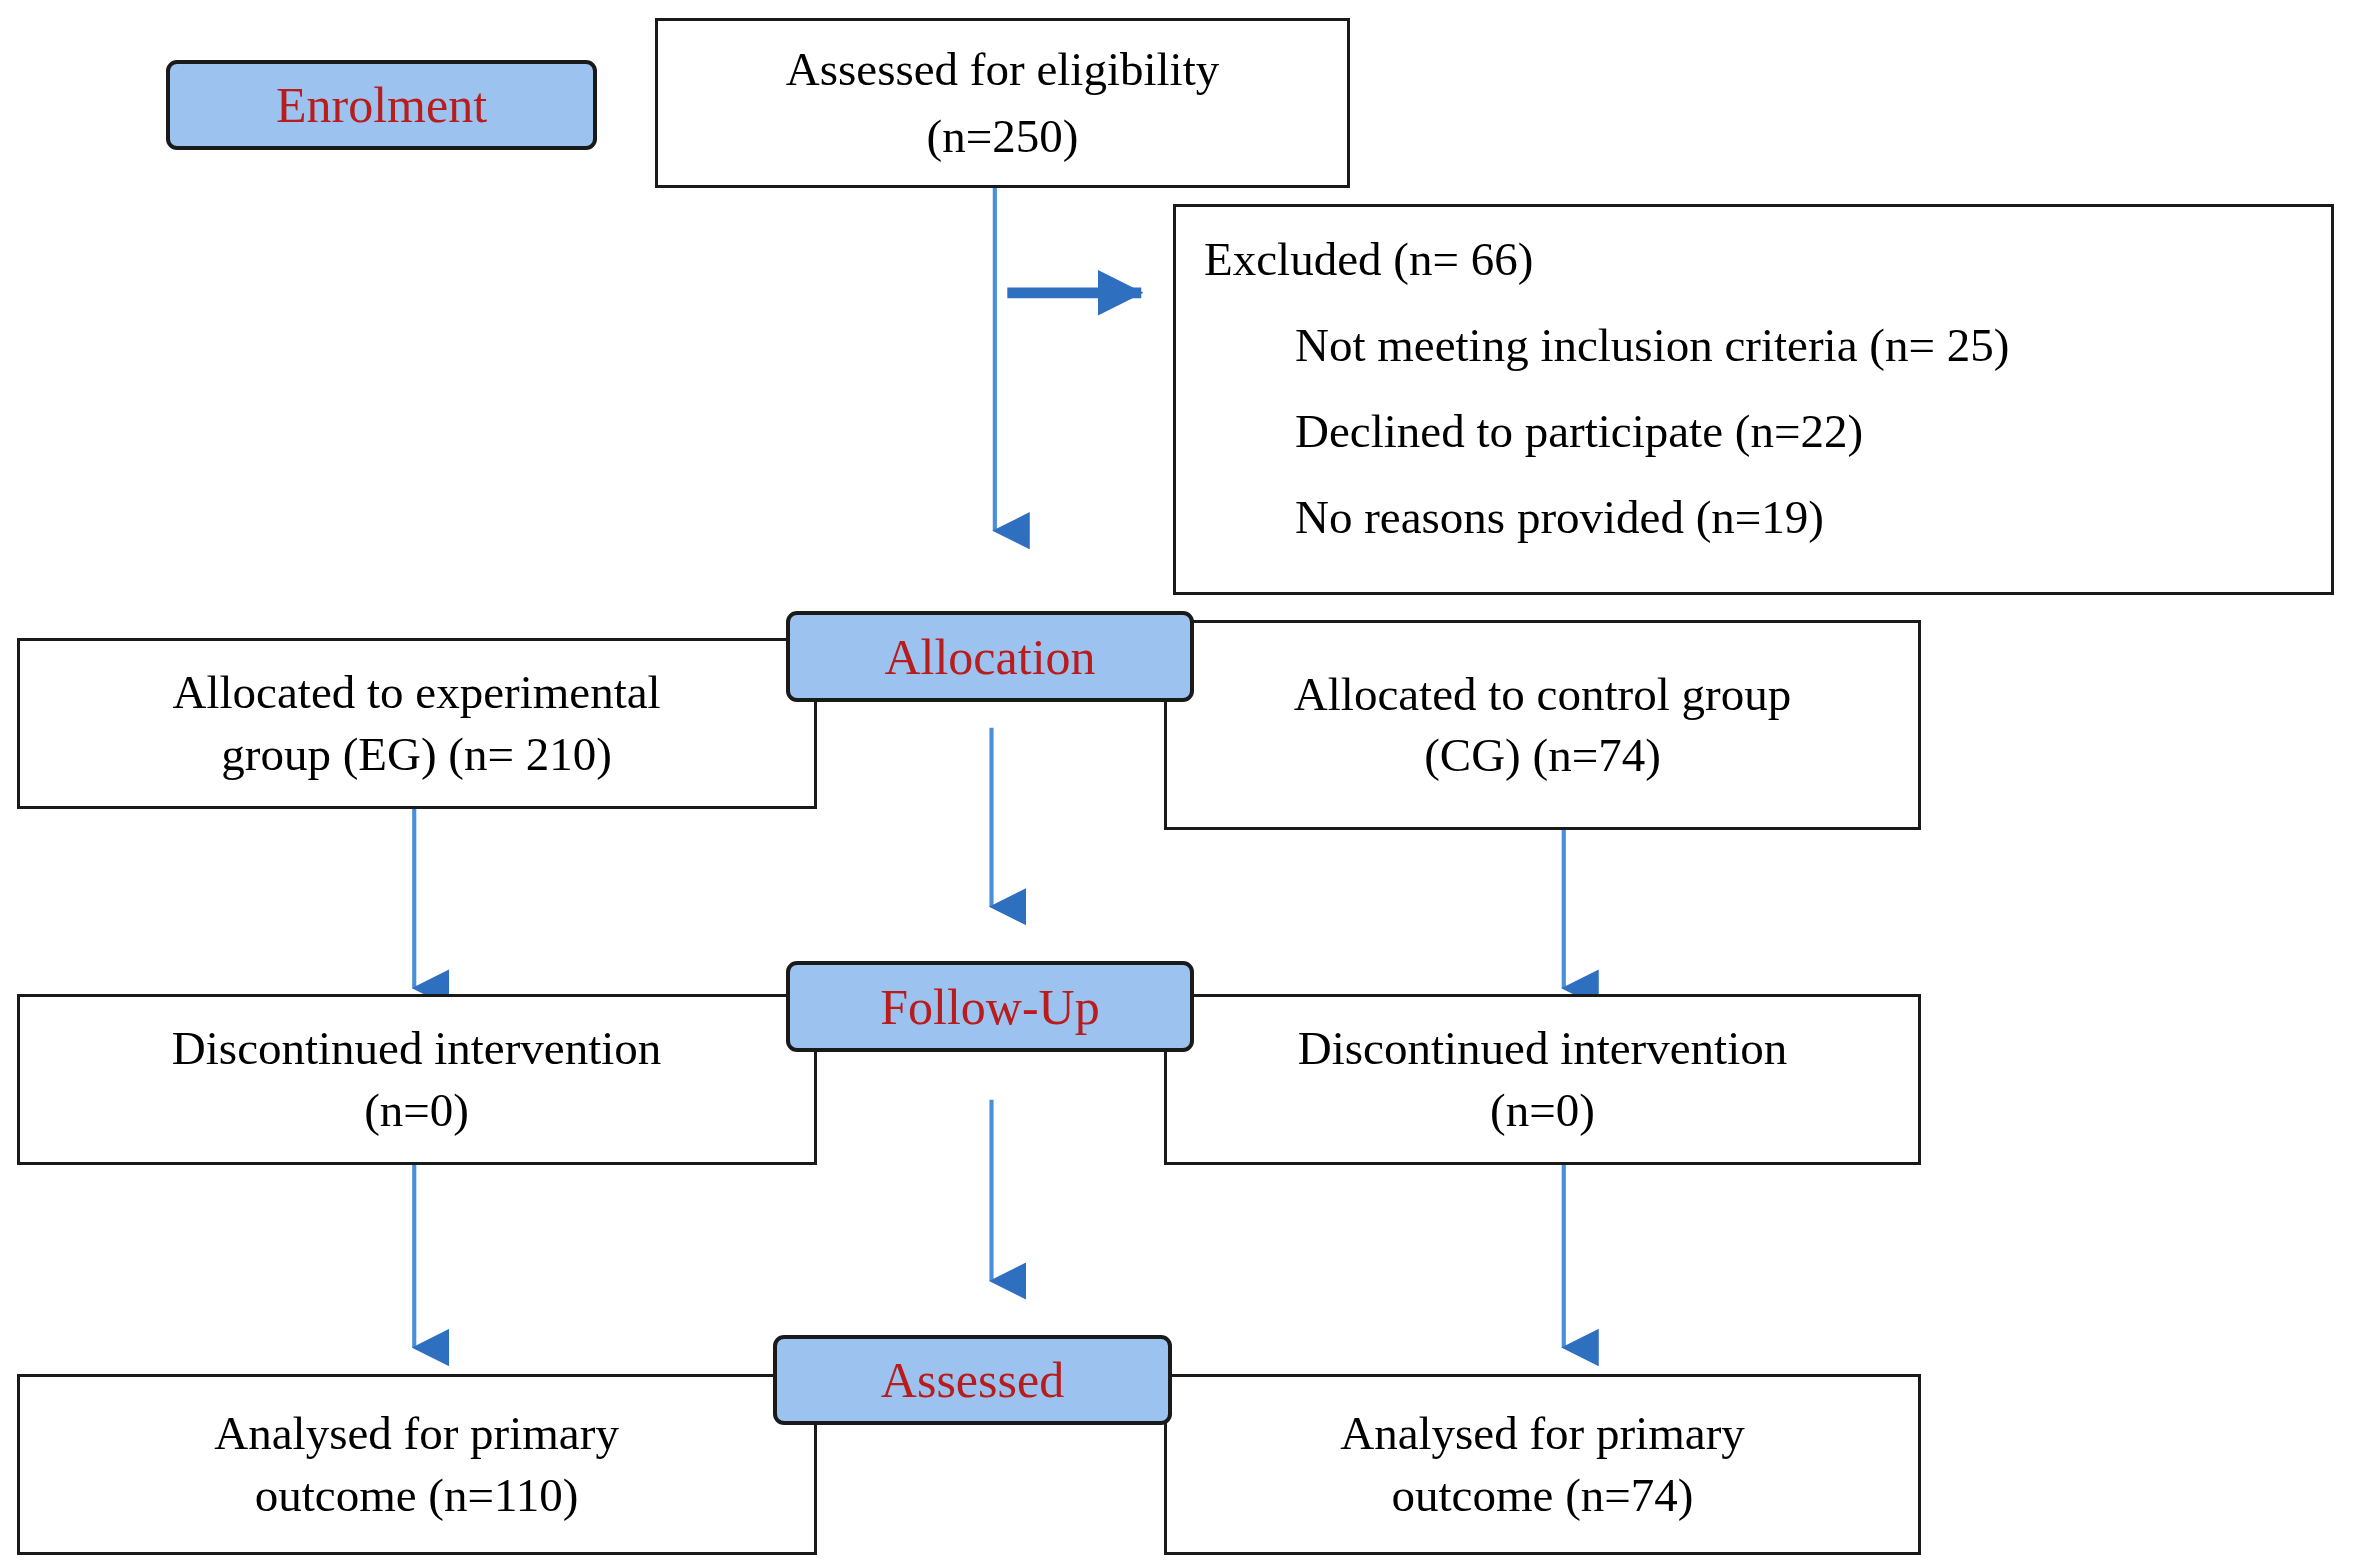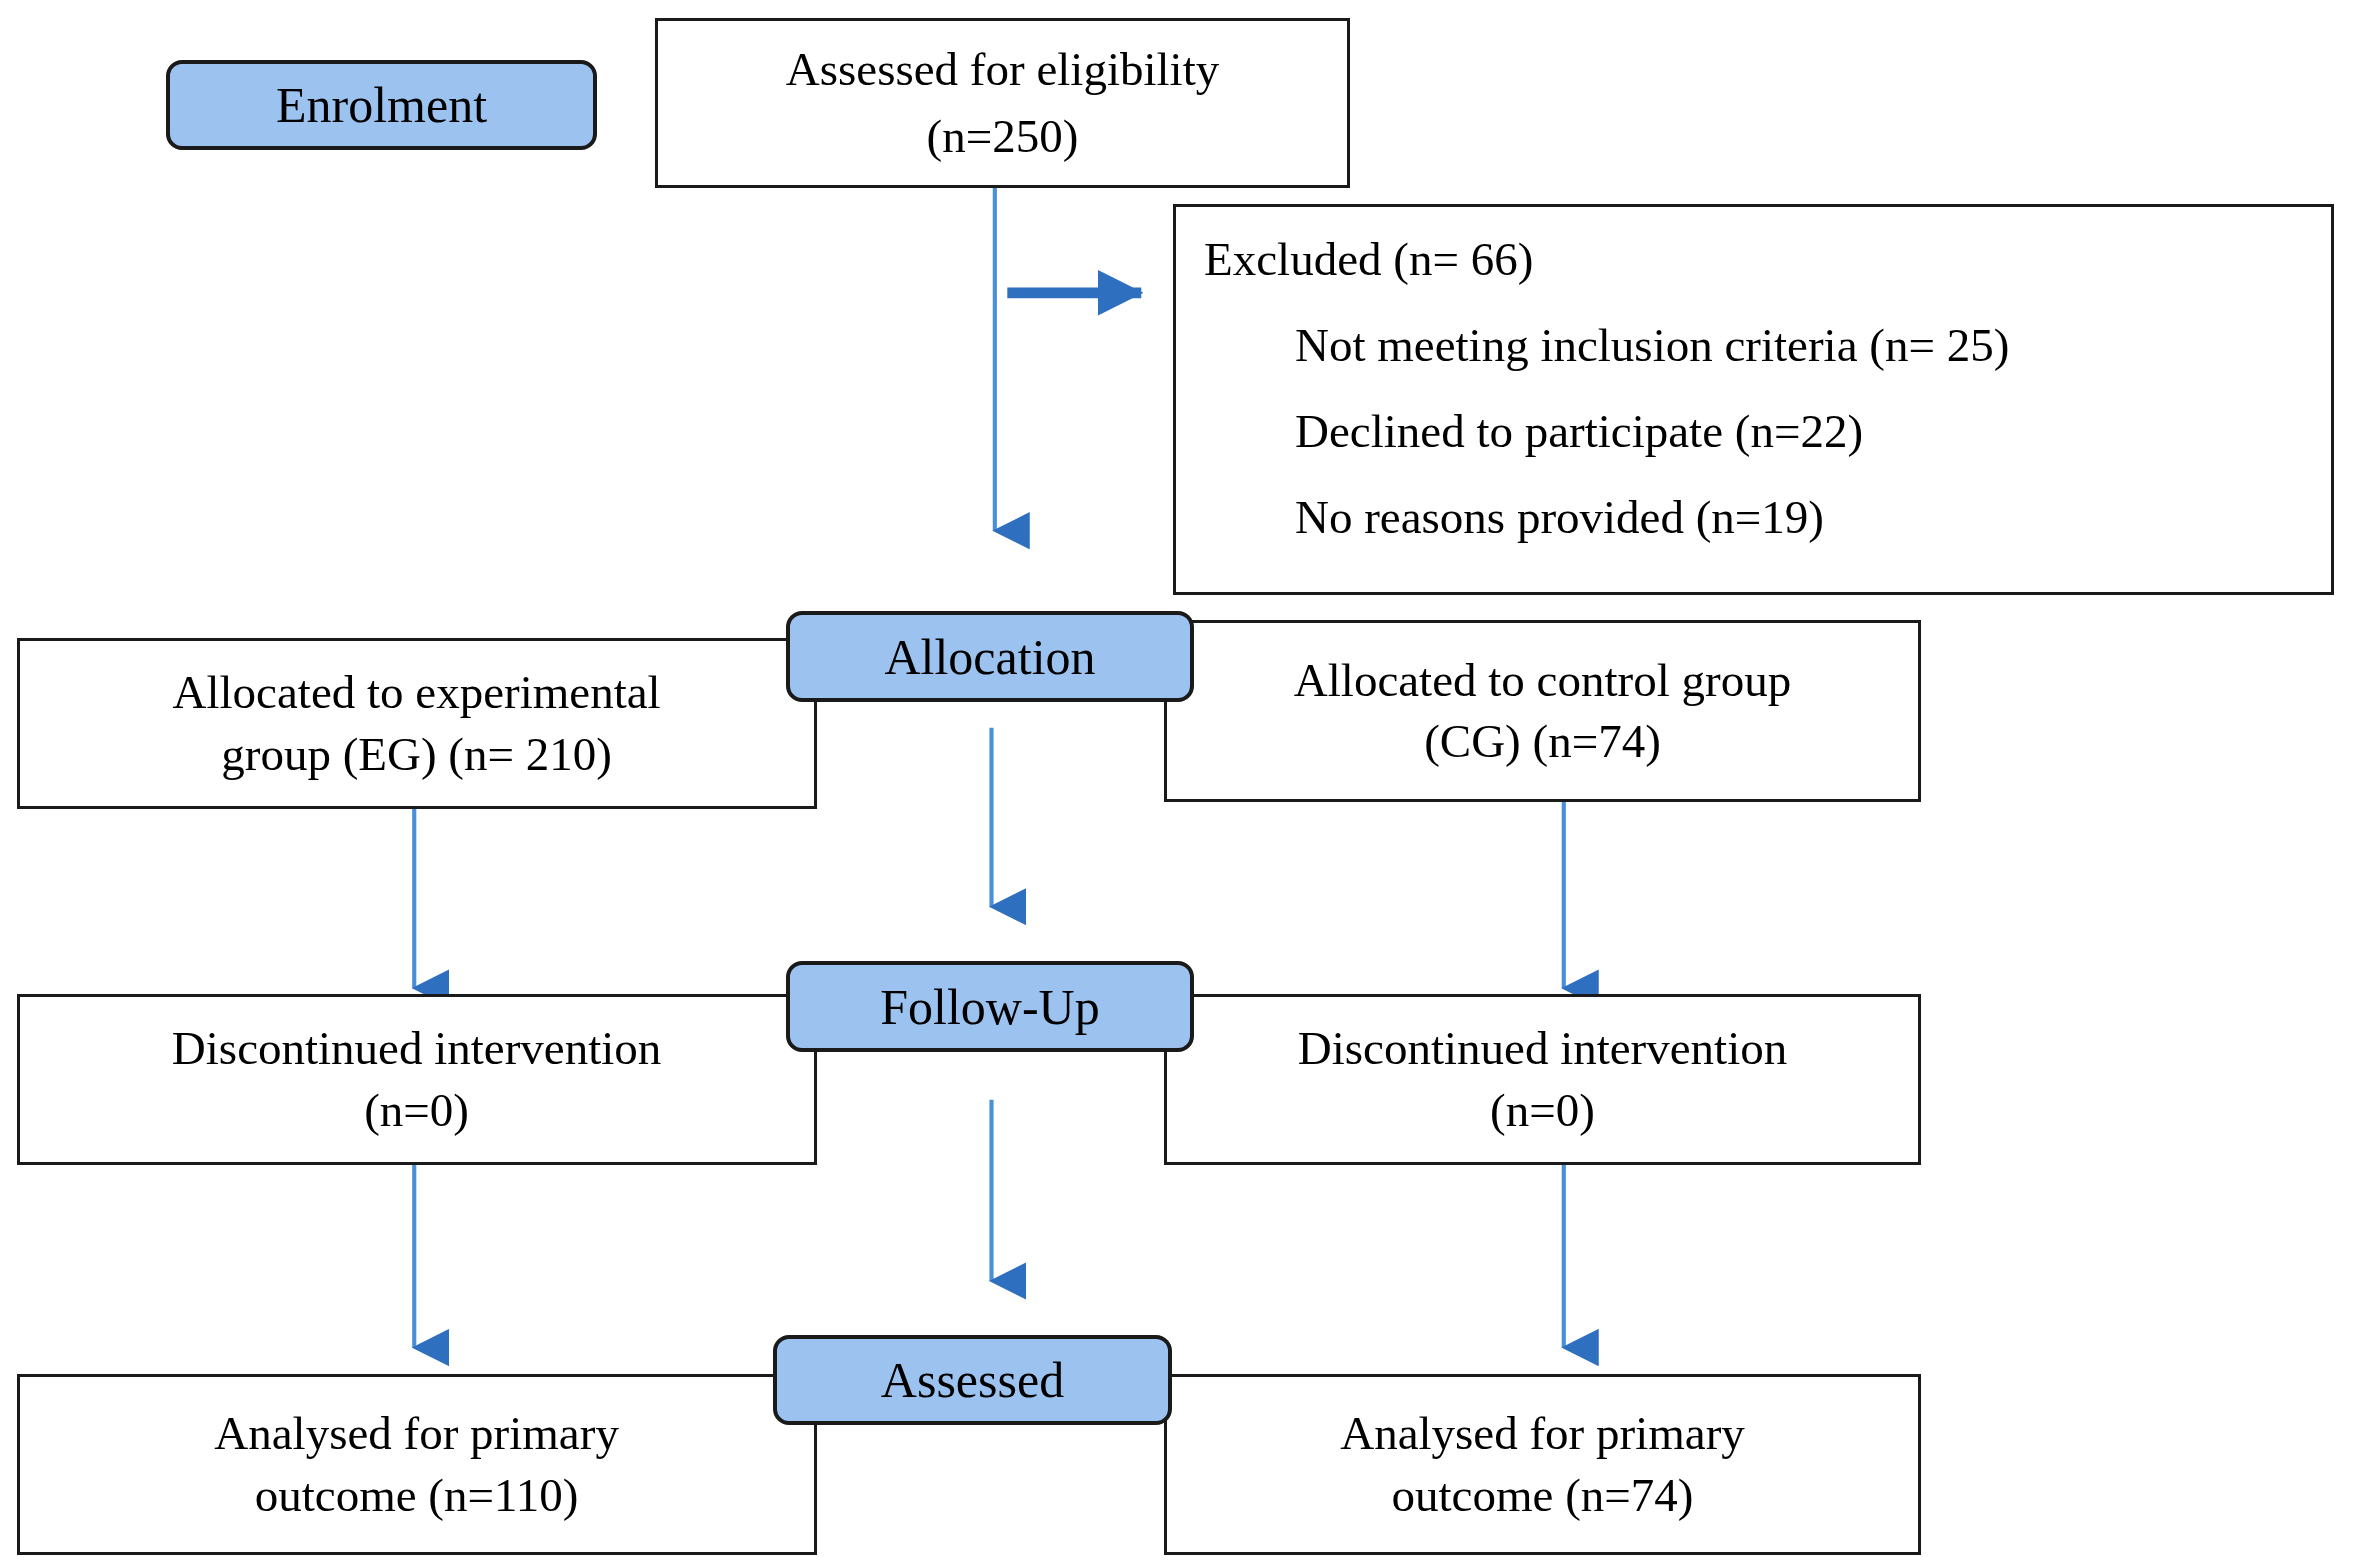--- a/index.html
+++ b/index.html
@@ -60,25 +60,25 @@
   .flow-box.left-align .line.indent {
     padding-left: 91px;
   }
 
   
   .stage-badge {
     position: absolute;
     box-sizing: border-box;
     background: #9CC3F0;
     border: 4.2px solid #1a1a1a;
-    border-radius: 16px;
+    border-radius: 11px;
     display: flex;
     align-items: center;
     justify-content: center;
-    color: #000000;
+    color: #b91c1c;
     font-size: 50px;
     line-height: 1;
     white-space: nowrap;
     z-index: 8;
   }
 </style>
 </head>
 <body>
 
 <div id="canvas">
@@ -124,21 +124,21 @@
     <span class="line indent">Not meeting inclusion criteria (n= 25)</span>
     <span class="line indent">Declined to participate (n=22)</span>
     <span class="line indent">No reasons provided (n=19)</span>
   </div>
 
   <div class="flow-box" style="left:16.6px; top:638px; width:800px; height:171px;">
     <span class="line">Allocated to experimental</span>
     <span class="line">group (EG) (n= 210)</span>
   </div>
 
-  <div class="flow-box" style="left:1164px; top:620px; width:757px; height:182px;">
+  <div class="flow-box" style="left:1164px; top:620px; width:757px; height:210px;">
     <span class="line">Allocated to control group</span>
     <span class="line">(CG) (n=74)</span>
   </div>
 
   <div class="stage-badge" style="left:786px; top:611px; width:408px; height:91px;">
     <span>Allocation</span>
   </div>
 
   <div class="flow-box" style="left:16.6px; top:994px; width:800px; height:171px;">
     <span class="line">Discontinued intervention</span>

